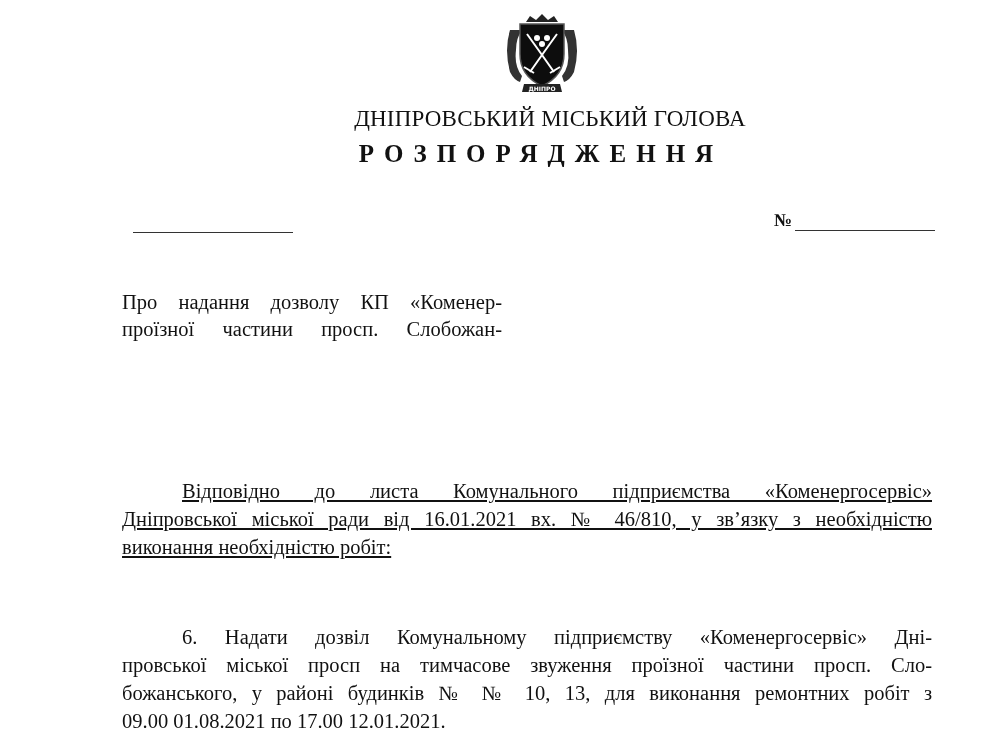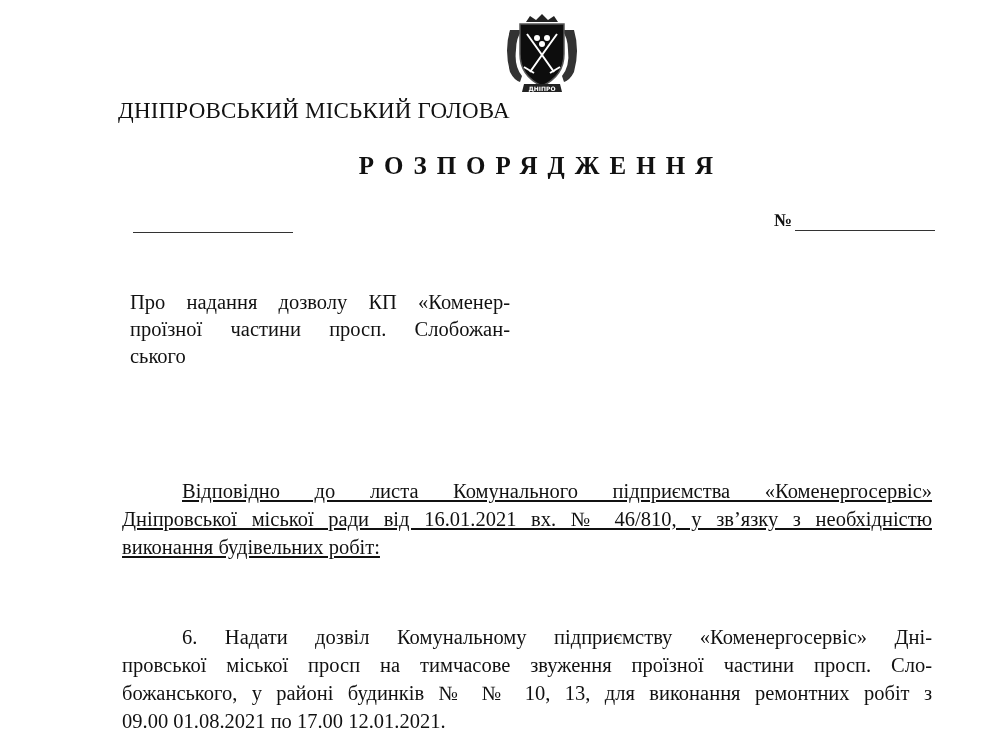--- a/index.html
+++ b/index.html
@@ -19,31 +19,32 @@
       position: absolute;
       left: 500px;
       top: 10px;
       width: 84px;
       height: 84px;
     }
     .authority {
       position: absolute;
       left: 0;
       width: 982px;
-      top: 98px;
+      top: 106px;
+      text-align: center;
       font-size: 23px;
       letter-spacing: 0.2px;
       padding-left: 118px;
       box-sizing: border-box;
     }
     .doc-type {
       position: absolute;
       left: 0;
       width: 982px;
-      top: 152px;
+      top: 140px;
       text-align: center;
       font-size: 25px;
       font-weight: bold;
       letter-spacing: 10px;
       padding-left: 100px;
       box-sizing: border-box;
     }
     .date-line {
       position: absolute;
       left: 133px;
@@ -67,21 +68,20 @@
     }
     .subject {
       position: absolute;
       left: 122px;
       top: 289px;
       width: 380px;
       font-size: 20.5px;
       line-height: 27px;
       text-align: justify;
       text-align-last: left;
-      margin-left: 8px;
     }
     .subject .ln {
       display: block;
       text-align: justify;
       text-align-last: justify;
     }
     .subject .ln.last {
       text-align-last: left;
     }
     .para {
@@ -136,27 +136,26 @@
 <div class="authority">ДНІПРОВСЬКИЙ МІСЬКИЙ ГОЛОВА</div>
 <div class="doc-type">РОЗПОРЯДЖЕННЯ</div>
 
 <div class="date-line"></div>
 <div class="number-label">№</div>
 <div class="number-line"></div>
 
 <div class="subject">
   <span class="ln">Про надання дозволу КП «Коменер-</span>
   <span class="ln">проїзної частини просп. Слобожан-</span>
-  <span class="ln last">ського</span>
 </div>
 
 <div class="para para1">
   <span class="ln indent">Відповідно до листа Комунального підприємства «Коменергосервіс»</span>
   <span class="ln">Дніпровської міської ради від 16.01.2021 вх. № 46/810, у зв’язку з необхідністю</span>
-  <span class="ln last">виконання будівельних робіт:</span>
+  <span class="ln last">виконання необхідністю робіт:</span>
 </div>
 
 <div class="para para2">
   <span class="ln indent">6. Надати дозвіл Комунальному підприємству «Коменергосервіс» Дні-</span>
   <span class="ln">провської міської просп на тимчасове звуження проїзної частини просп. Сло-</span>
   <span class="ln">божанського, у районі будинків № № 10, 13, для виконання ремонтних робіт з</span>
   <span class="ln last">09.00 01.08.2021 по 17.00 12.01.2021.</span>
 </div>
 
 </body></html>

